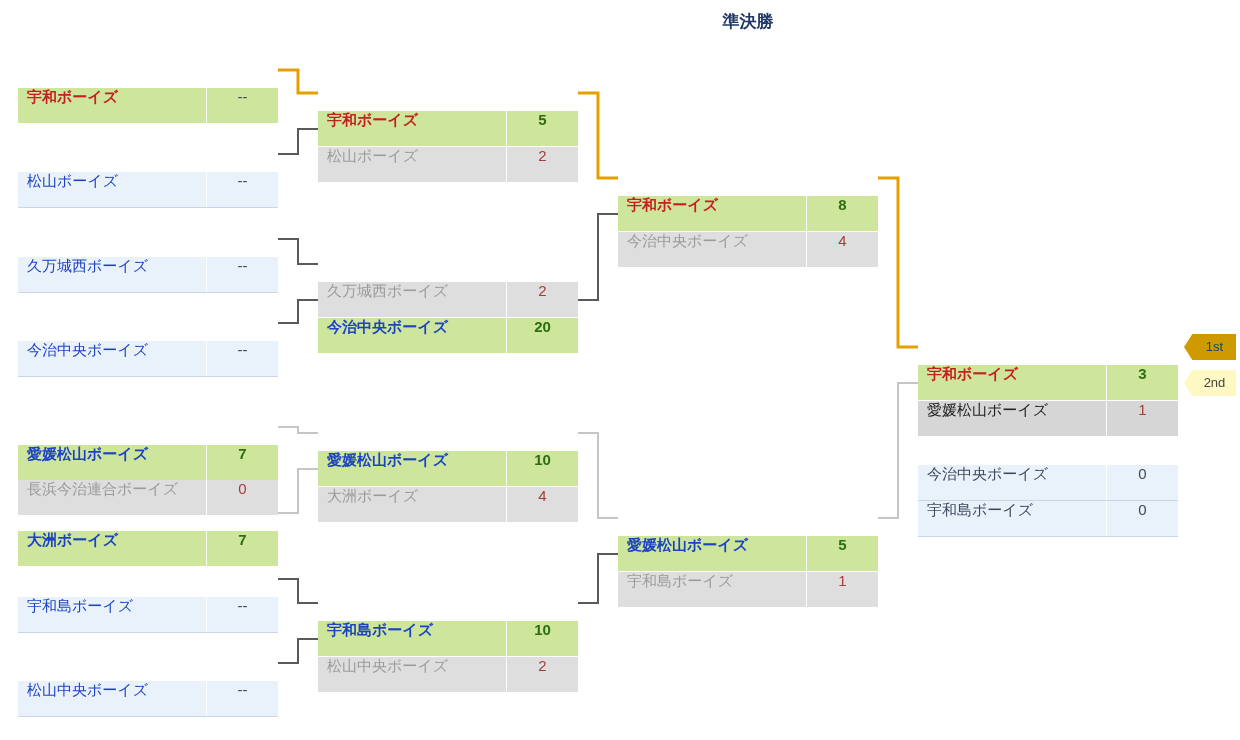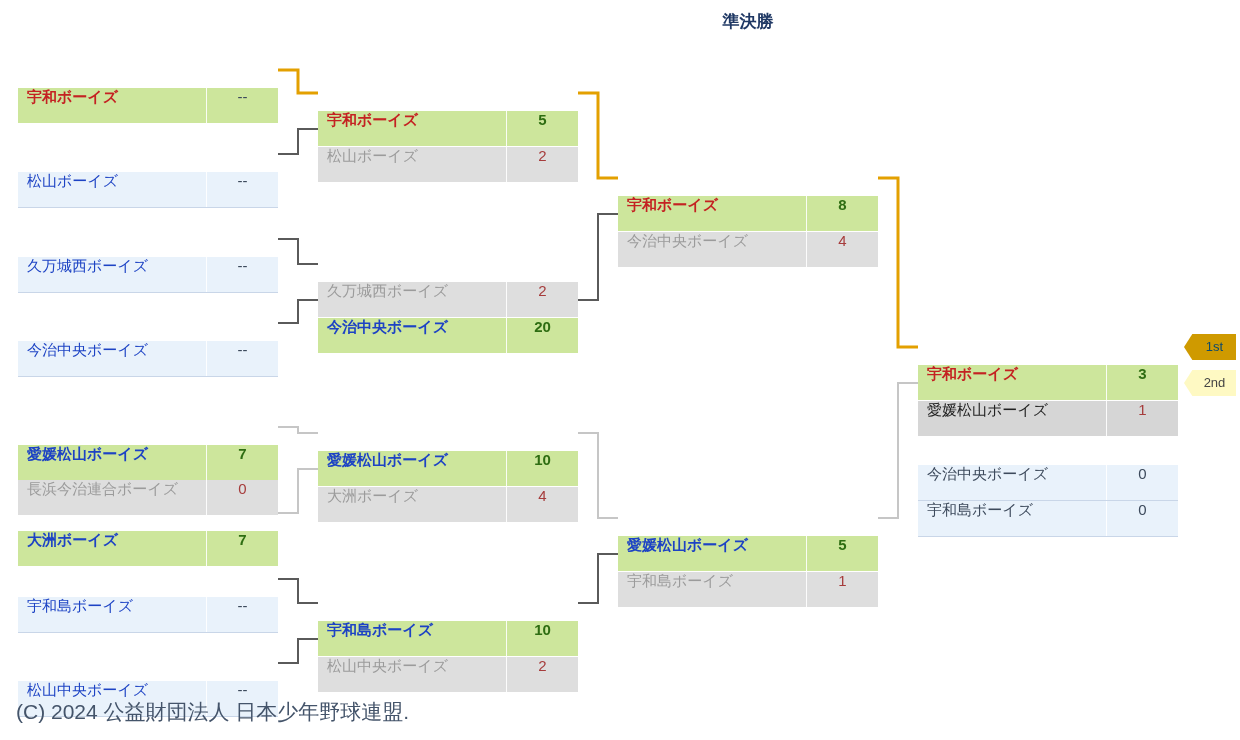--- a/index.html
+++ b/index.html
@@ -169,15 +169,14 @@
     <span class="sc">0</span>
   </div>
   <div class="row p-blue nm-dark sc-dim" style="left:918px;top:465px">
     <span class="nm">宇和島ボーイズ</span>
     <span class="sc">0</span>
   </div>
 
   <div class="badge badge-1">1st</div>
   <div class="badge badge-2">2nd</div>
 
-  <div class="copyright">(C) 2024 公益財団法人 日本少年野球連盟.</div>
 
 </div>
 
 </body></html>

